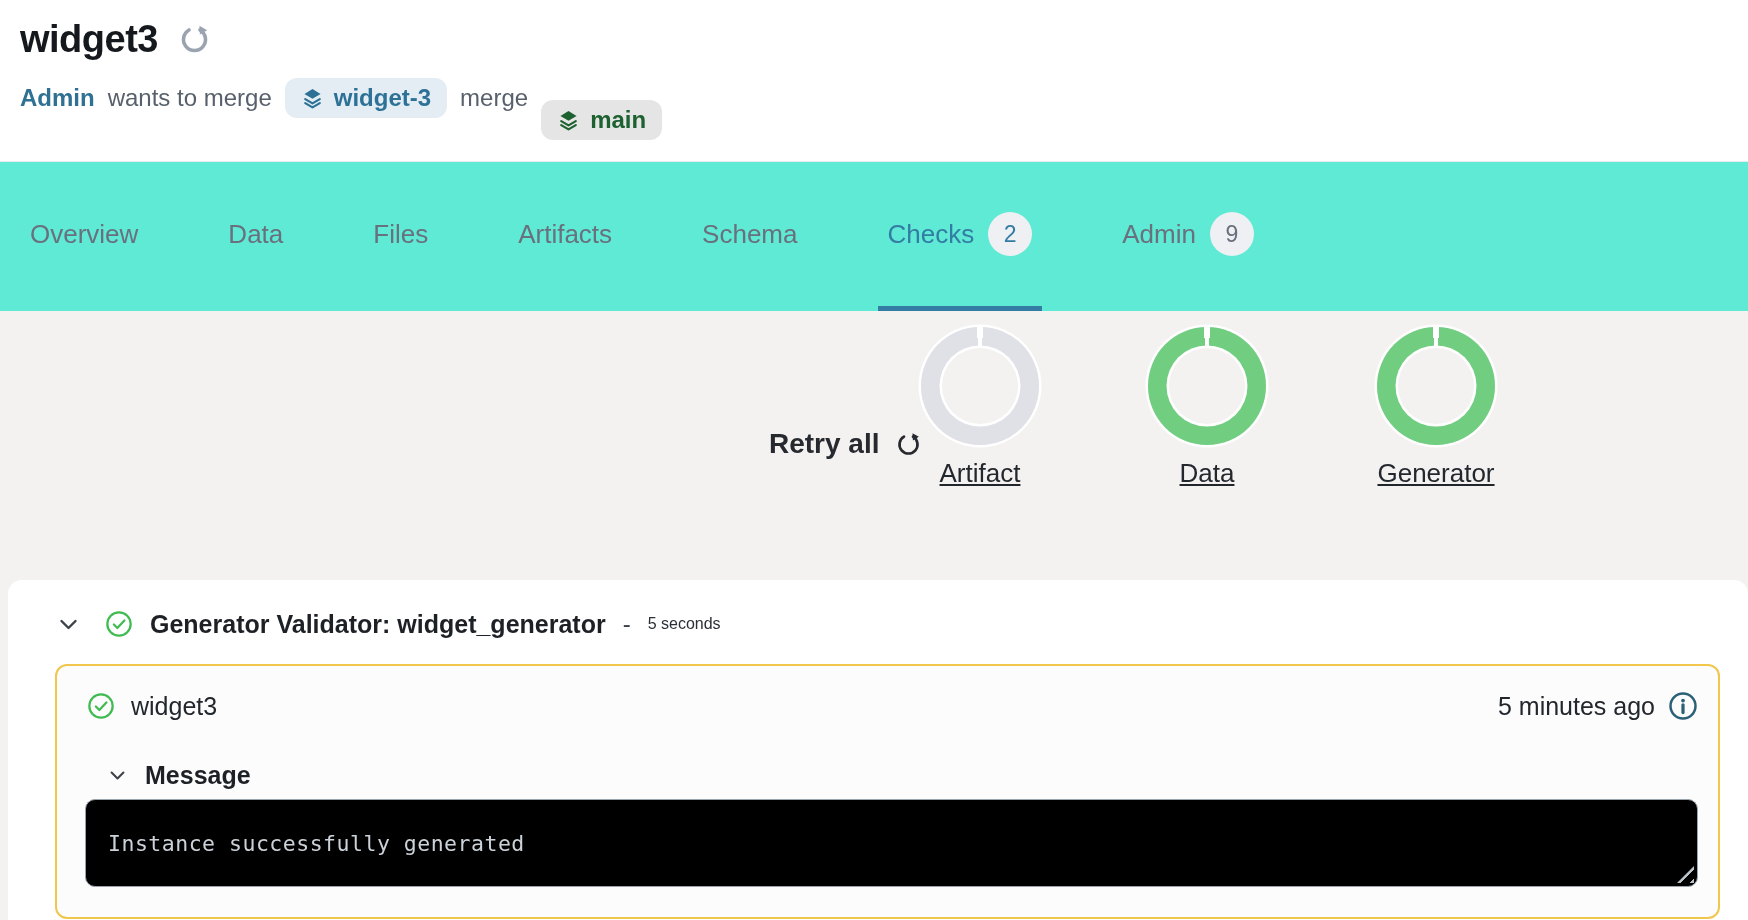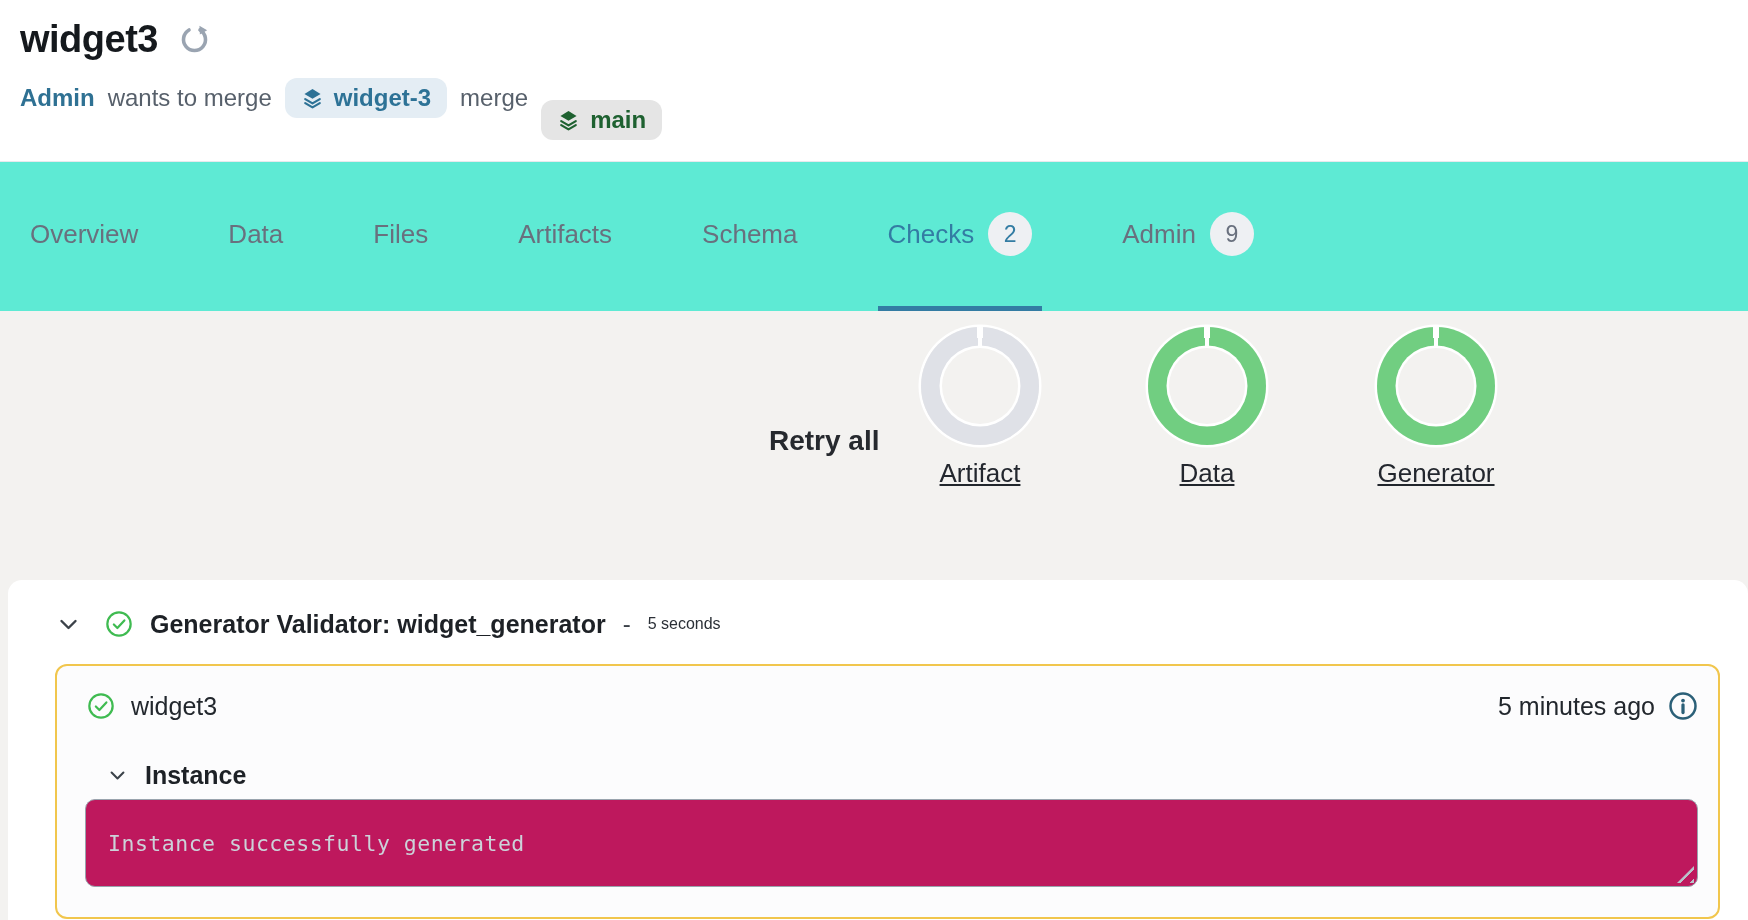--- a/index.html
+++ b/index.html
@@ -33,21 +33,21 @@
     font-size:26px;color:#69707e;cursor:pointer;border-bottom:5px solid transparent;box-sizing:border-box;white-space:nowrap;}
   .tab.active{color:#337ca3;border-bottom-color:#337ca3;}
   .tab-badge{min-width:44px;height:44px;border-radius:22px;background:#eef0f3;box-sizing:border-box;
     display:flex;align-items:center;justify-content:center;font-size:23px;color:#69707e;padding:0 8px;}
   .tab.active .tab-badge{color:#337ca3;}
 
   
   .hero{height:269px;background:#f3f2f0;position:relative;}
   .retry-all{position:absolute;left:769px;top:114px;height:38px;display:flex;align-items:center;gap:15px;
     font-size:28px;font-weight:600;color:#26292e;background:none;border:none;cursor:pointer;
-    font-family:"Liberation Sans", sans-serif;padding:0;flex-direction:column;}
+    font-family:"Liberation Sans", sans-serif;padding:0;}
   .retry-all svg{width:27px;height:27px;stroke:#26292e;fill:#26292e;}
   .donut-group{position:absolute;top:16px;width:118px;display:flex;flex-direction:column;align-items:center;text-decoration:underline;}
   .donut{width:118px;height:118px;border-radius:50%;box-shadow:0 0 0 2.5px #ffffff;position:relative;}
   .donut::after{content:"";position:absolute;inset:21px;border-radius:50%;background:#f3f2f0;
     box-shadow:0 0 0 2.5px #ffffff;}
   .donut-label{margin-top:13px;font-size:26px;color:#23272e;white-space:nowrap;}
 
   
   .lower{height:368px;background:#f3f2f0;}
   .main-card{margin-left:8px;height:368px;box-sizing:border-box;background:#ffffff;
@@ -65,21 +65,21 @@
   .result-card{margin:20px 0 0 47px;width:1665px;box-sizing:border-box;background:#fcfcfd;
     border:2.5px solid #f1c64d;border-radius:12px;padding:22px 20px 30px 28px;}
   .result-header{display:flex;align-items:center;height:36px;}
   .result-header .check-icon{margin:0 16px 0 2px;}
   .result-name{font-size:25px;color:#22272d;}
   .result-meta{margin-left:auto;display:flex;align-items:center;gap:13px;font-size:25px;color:#22272d;}
   .info-icon svg{width:30px;height:30px;stroke:#2b6078;fill:#2b6078;}
   .message-row{display:flex;align-items:center;gap:19px;margin:36px 0 0 24px;height:30px;}
   .message-row .chev svg{width:17px;height:11px;}
   .message-label{font-size:25px;font-weight:700;color:#1d2126;}
-  .code-box{position:relative;margin-top:9px;height:88px;box-sizing:border-box;background:#be185d;
+  .code-box{position:relative;margin-top:9px;height:88px;box-sizing:border-box;background:#000000;
     border:1.5px solid #99a3ad;border-radius:10px;display:flex;align-items:center;padding:0 22px;
     color:#ccd2d9;font-family:"DejaVu Sans Mono", monospace;font-size:21.5px;letter-spacing:0.5px;}
   .resize-grip{position:absolute;right:3px;bottom:3px;width:17px;height:17px;cursor:nwse-resize;
     background:repeating-linear-gradient(135deg, transparent 0 3px, #b9c1c9 3px 5.5px, transparent 5.5px 9px);
     clip-path:polygon(100% 0, 100% 100%, 0 100%);}
 </style>
 </head>
 <body>
 
 <div class="header">
@@ -204,21 +204,21 @@
           </button>
         </span>
       </div>
 
       <div class="message-row">
         <button class="chev">
           <svg viewBox="0 0 19 13" fill="none" stroke-width="2.4" stroke-linecap="round" stroke-linejoin="round">
             <path d="M2.5 3 L9.5 10 L16.5 3"></path>
           </svg>
         </button>
-        <span class="message-label">Instance</span>
+        <span class="message-label">Message</span>
       </div>
 
       <div class="code-box">
         <span>Instance successfully generated</span>
         <span class="resize-grip"></span>
       </div>
     </div>
 
   </div>
 </div>

